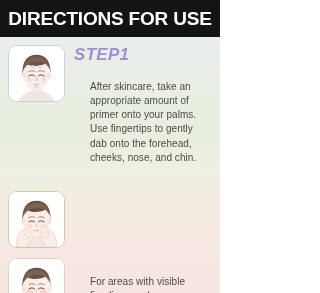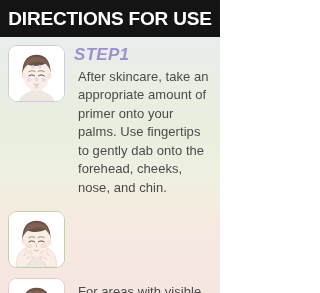--- a/index.html
+++ b/index.html
@@ -66,24 +66,24 @@
     font-weight:bold;
     font-style:italic;
     letter-spacing:0.3px;
     line-height:1.05;
     margin:0 0 2px 0;
   }
   .step1 .step-heading{color:#9e90cd;}
   .step2 .step-heading{color:#8cb45c;}
   .step3 .step-heading{color:#ea9d90;}
   .step-text{
-    font-size:13px;
+    font-size:10px;
     line-height:1.42;
     color:#4c4a49;
-    margin:4px;
+    margin:16px;
     letter-spacing:0.05px;
   }
 </style>
 </head>
 <body>
 
 <div class="poster">
 
   <div class="header">
     <div class="header-title">DIRECTIONS FOR USE</div>

